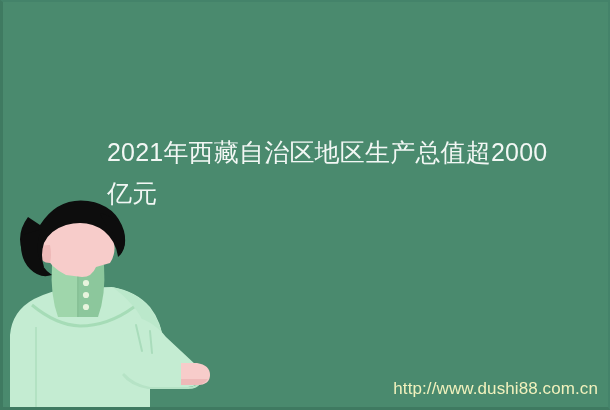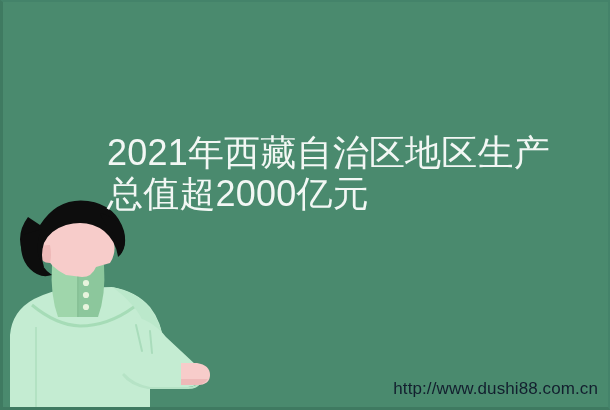--- a/index.html
+++ b/index.html
@@ -29,34 +29,34 @@
     z-index: 40;
   }
 
   
   #headline {
     position: absolute;
     left: 107px;
     top: 132px;
     width: 455px;
     color: #f2f7f4;
-    font-size: 36px;
+    font-size: 25px;
     line-height: 41px;
     letter-spacing: 0.2px;
     font-weight: 400;
     white-space: pre-wrap;
     z-index: 30;
   }
 
   
   #watermark {
     position: absolute;
     right: 12px;
     bottom: 11px;
-    color: #0f172a;
+    color: #fef9c3;
     font-size: 17px;
     letter-spacing: 0.1px;
     opacity: 0.93;
     z-index: 31;
     margin-top: 28px;
   }
 
   
   #figure {
     position: absolute;

